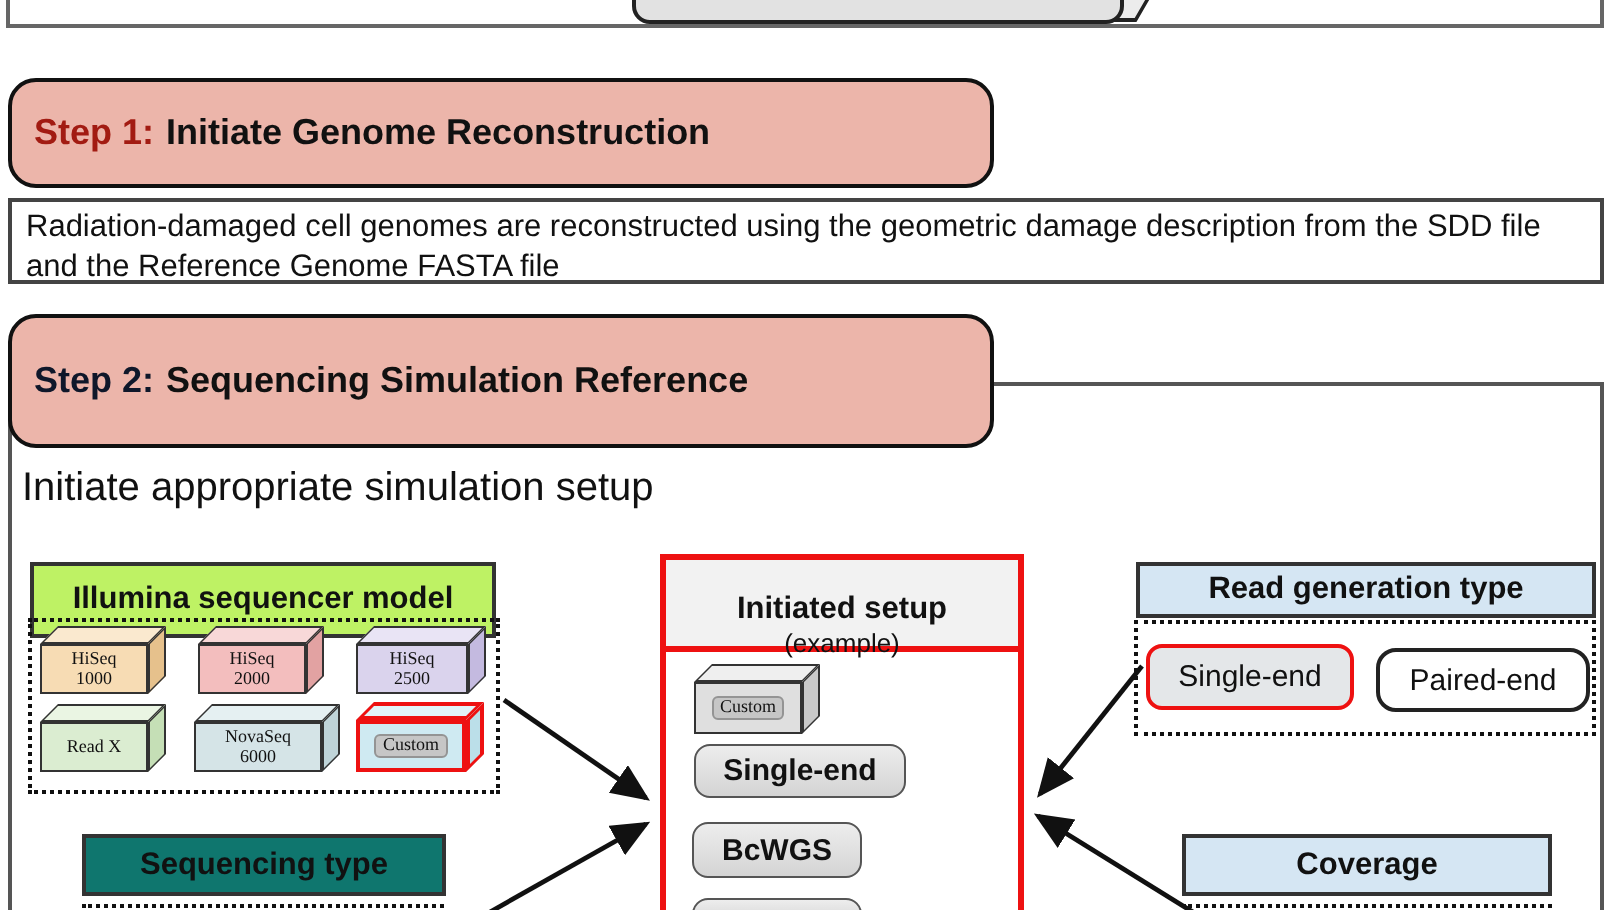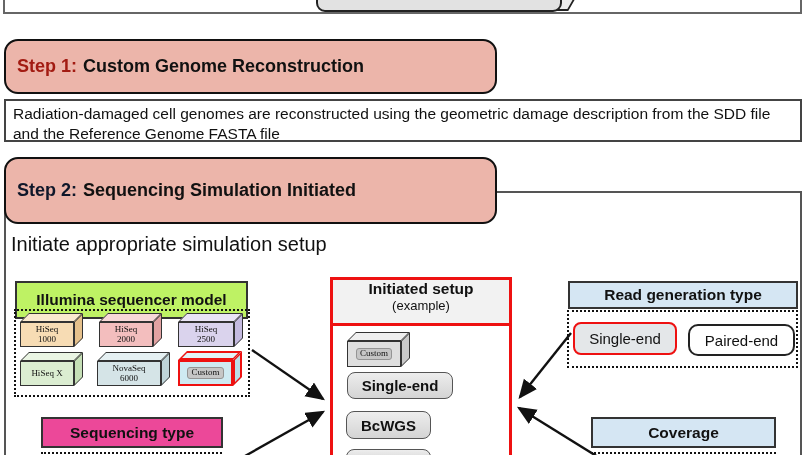--- a/index.html
+++ b/index.html
@@ -48,21 +48,21 @@
     border:var(--bw,1.5px) solid var(--bc,#333);box-sizing:border-box;
     transform:skewY(-45deg);transform-origin:0 0;}
   .m-label{display:inline-block;max-width:38px;}
   .one-line .m-label{max-width:none;white-space:nowrap;}
   .pill{background:#C6C6C6;border:1px solid #949494;border-radius:3px;padding:0 3px;white-space:nowrap;}
 
   
   .center-box{position:absolute;left:330px;top:277px;width:182px;height:186px;background:#fff;
               border:3px solid #EE1111;box-sizing:border-box;z-index:2;}
   .center-header{height:46px;background:#F2F2F2;border-bottom:3px solid #EE1111;box-sizing:border-box;
-                 text-align:center;padding-top:0;}
+                 text-align:center;padding-top:16px;}
   .center-title{font-weight:bold;font-size:15.5px;line-height:1.2;}
   .center-sub{font-size:13px;line-height:1.1;}
 
   .cbtn{position:absolute;background:linear-gradient(#EDEDED,#D4D4D4);border:1.8px solid #555;
         border-radius:8px;box-sizing:border-box;display:flex;align-items:center;justify-content:center;
         font-weight:bold;font-size:15px;z-index:3;}
 
   .opt-btn{position:absolute;box-sizing:border-box;display:flex;align-items:center;justify-content:center;
            font-size:15px;z-index:2;background:#fff;border:2px solid #222;border-radius:10px;}
   .opt-selected{background:#E4E7E9;border:2.5px solid #EE1111;border-radius:8px;}
@@ -73,29 +73,29 @@
 <body>
 
 <div class="canvas">
 
   <div class="top-remnant"></div>
   <div class="doc-fold"></div>
   <div class="doc-shape"></div>
 
   <div class="step-header" style="top: 39px; height: 55px; background-color: rgb(236, 181, 170);">
     <span class="step-label" style="color: rgb(162, 27, 18);">Step 1:</span>
-    <span class="step-title">Custom Genome Reconstruction</span>
+    <span class="step-title">Initiate Genome Reconstruction</span>
   </div>
   <div class="desc-box">
     <span>Radiation-damaged cell genomes are reconstructed using the geometric damage description from the SDD file and the Reference Genome FASTA file</span>
   </div>
 
   <div class="step-header" style="top: 157px; height: 67px; background-color: rgb(236, 181, 170);">
     <span class="step-label" style="color: #0f172a;">Step 2:</span>
-    <span class="step-title">Sequencing Simulation Initiated</span>
+    <span class="step-title">Sequencing Simulation Reference</span>
   </div>
   <div class="step2-container"></div>
   <div class="intro-text">Initiate appropriate simulation setup</div>
 
   <div class="section-header" style="left: 15px; top: 281px; width: 233px; height: 38px; background-color: #bef264;">
     <span>Illumina sequencer model</span>
   </div>
   <div class="dotted-box" style="left:14px;top:309px;width:236px;height:88px;"></div>
 
   <div class="box3d" style="left:20px;top:313px;--w:54px;--h:25px;--d:9px;">
@@ -116,39 +116,39 @@
     <div class="f-top face" style="background-color: rgb(233, 228, 245);"></div>
     <div class="f-side face" style="background-color: rgb(196, 186, 224);"></div>
     <div class="f-front face" style="background-color: rgb(218, 211, 237);">
       <span class="m-label">HiSeq 2500</span>
     </div>
   </div>
   <div class="box3d one-line" style="left:20px;top:352px;--w:54px;--h:25px;--d:9px;">
     <div class="f-top face" style="background-color: rgb(234, 245, 227);"></div>
     <div class="f-side face" style="background-color: rgb(197, 223, 182);"></div>
     <div class="f-front face" style="background-color: rgb(219, 237, 209);">
-      <span class="m-label">HiSeq X</span>
+      <span class="m-label">Read X</span>
     </div>
   </div>
   <div class="box3d" style="left:97px;top:352px;--w:64px;--h:25px;--d:9px;">
     <div class="f-top face" style="background-color: rgb(229, 240, 242);"></div>
     <div class="f-side face" style="background-color: rgb(191, 212, 216);"></div>
     <div class="f-front face" style="background-color: rgb(213, 228, 231);">
       <span class="m-label">NovaSeq 6000</span>
     </div>
   </div>
   <div class="box3d one-line" style="left:178px;top:351px;--w:55px;--h:26px;--d:9px;--bw:2.5px;">
     <div class="f-top face" style="background-color: rgb(226, 243, 248); border-color: rgb(238, 17, 17);"></div>
     <div class="f-side face" style="background-color: rgb(187, 223, 233); border-color: rgb(238, 17, 17);"></div>
     <div class="f-front face" style="background-color: rgb(207, 234, 242); border-color: rgb(238, 17, 17);">
       <span class="pill">Custom</span>
     </div>
   </div>
 
-  <div class="section-header" style="left: 41px; top: 417px; width: 182px; height: 31px; background-color: #ec4899; align-items: center;">
+  <div class="section-header" style="left: 41px; top: 417px; width: 182px; height: 31px; background-color: #0f766e; align-items: center;">
     <span>Sequencing type</span>
   </div>
   <div class="dotted-box" style="left:41px;top:452px;width:181px;height:15px;"></div>
 
   <div class="center-box" style="border-color: rgb(238, 17, 17);">
     <div class="center-header" style="border-bottom-color: rgb(238, 17, 17);">
       <div class="center-title">Initiated setup</div>
       <div class="center-sub">(example)</div>
     </div>
   </div>

